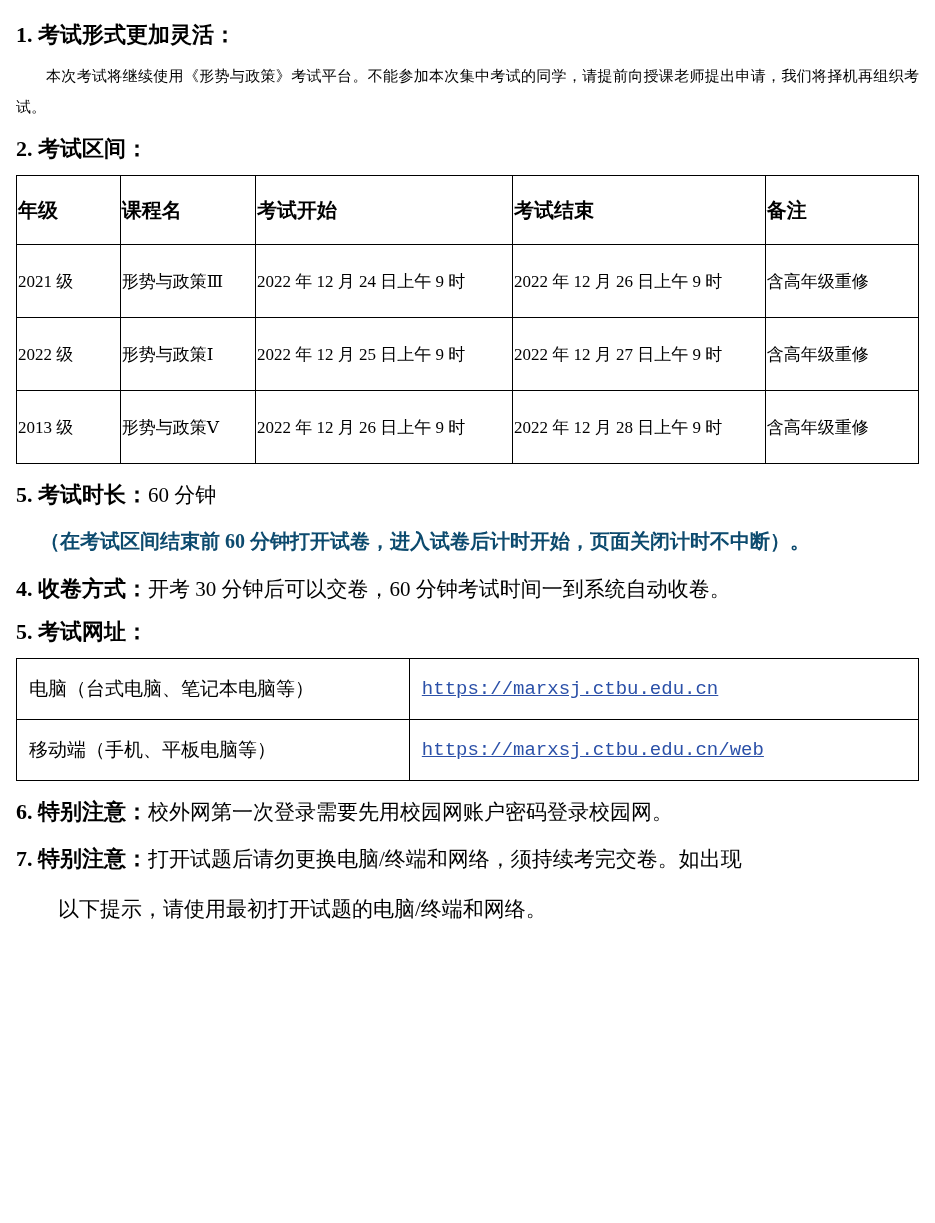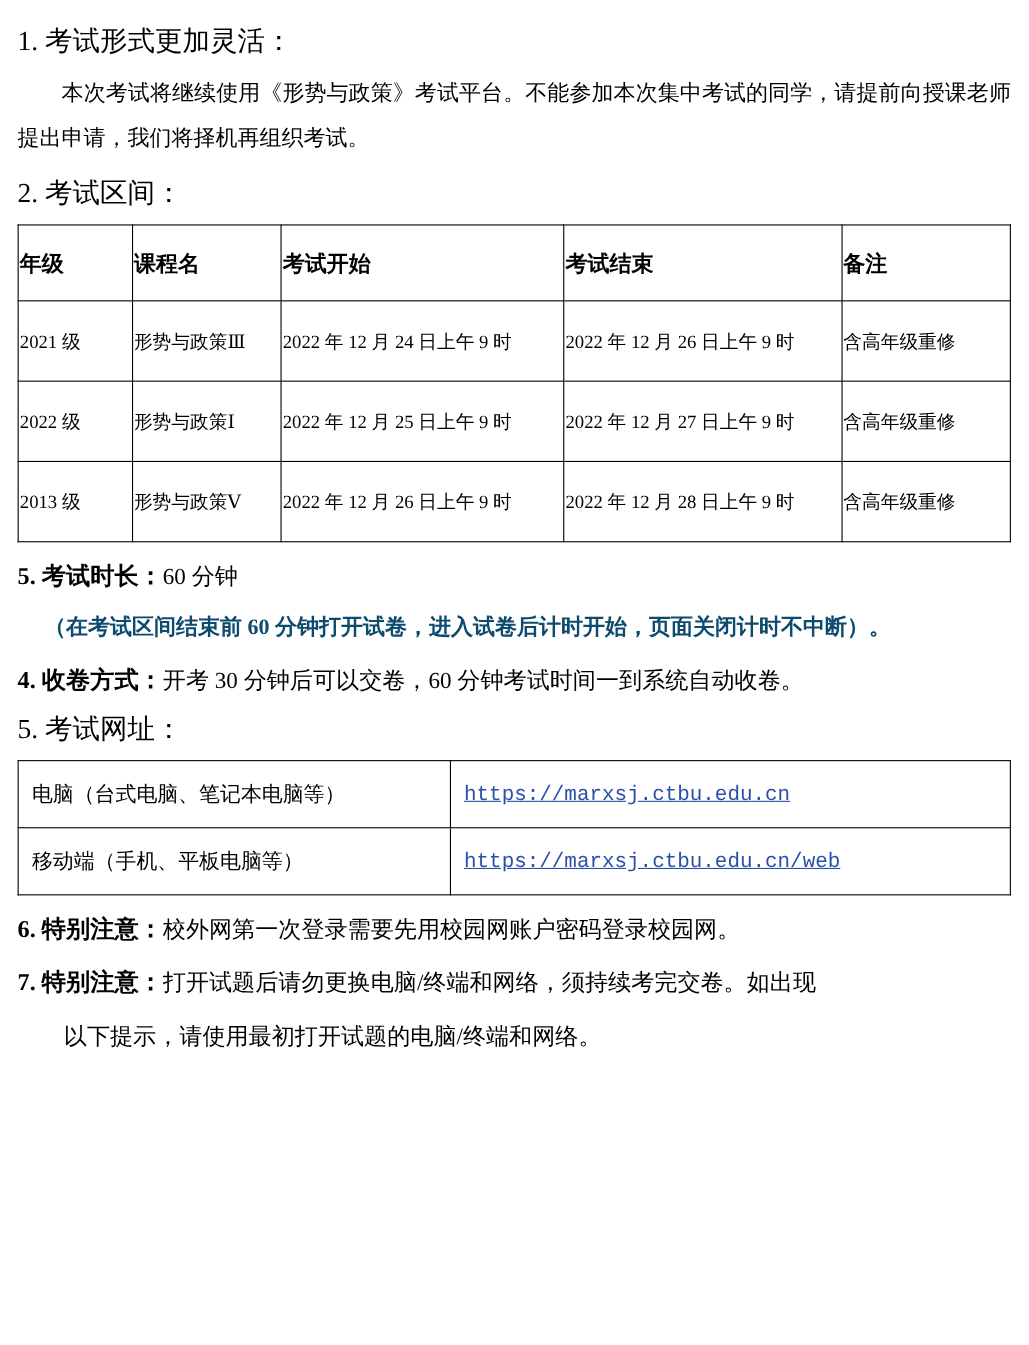--- a/index.html
+++ b/index.html
@@ -22,27 +22,27 @@
   }
   .doc-title {
     text-align: center;
     font-size: 25px;
     font-weight: bold;
     letter-spacing: 0.5px;
     margin: 6px 0 18px 0;
     line-height: 1.3;
   }
   .section-head {
-    font-size: 25px;
-    font-weight: normal;
+    font-size: 22px;
+    font-weight: bold;
     margin: 12px 0 10px 0;
     line-height: 1.4;
   }
   .para {
-    font-size: 20px;
+    font-size: 15px;
     line-height: 2.05;
     text-indent: 2em;
     margin: 4px 0 10px 0;
     text-align: justify;
   }
   .inline-head {
     font-weight: bold;
   }
   .mixed-line {
     font-size: 22px;

